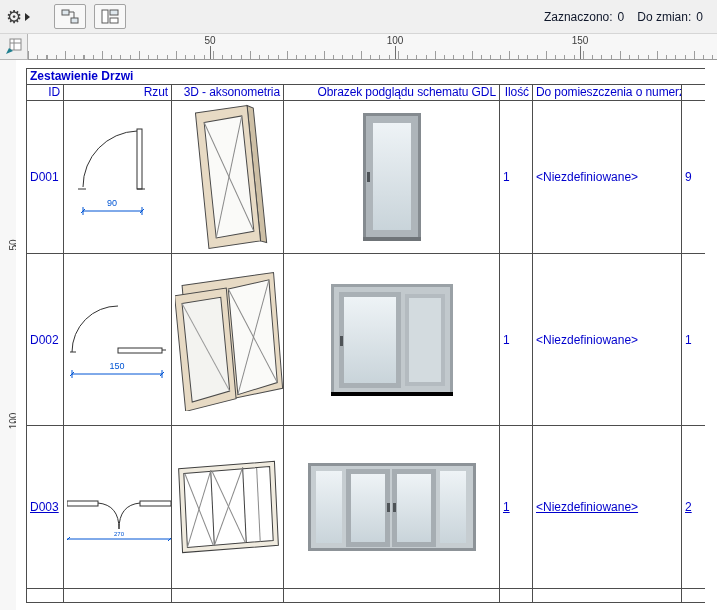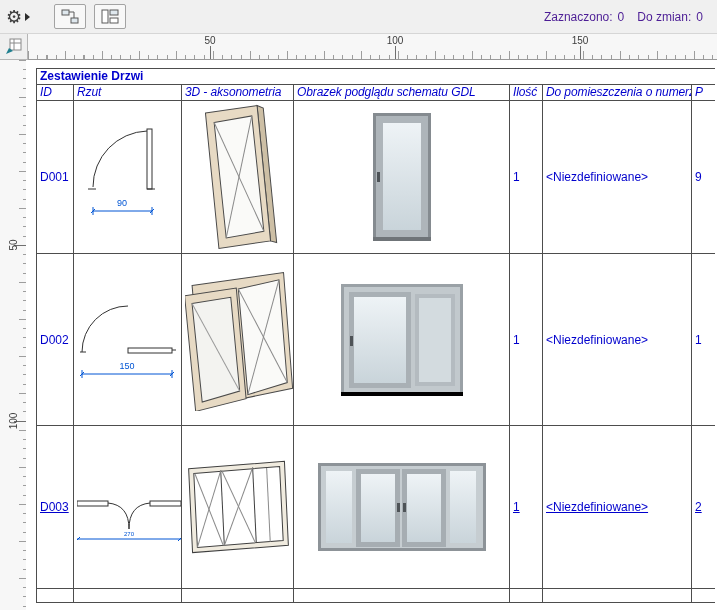--- a/index.html
+++ b/index.html
@@ -9,21 +9,21 @@
 
   
   .toolbar { position:absolute; left:0; top:0; width:717px; height:34px; background:#f0f0f0;
              border-bottom:1px solid #d6d6d6; display:flex; align-items:center; padding:0 6px; gap:8px; }
   .gear-wrap { display:flex; align-items:center; margin-right:16px; cursor:pointer; }
   .gear { font-size:18px; color:#3f3f3f; line-height:1; }
   .gear-arrow { width:0; height:0; border-left:5px solid #2d2d2d; border-top:4px solid transparent;
                 border-bottom:4px solid transparent; margin-left:3px; }
   .tb-btn { width:32px; height:25px; border:1px solid #a3a3a3; background:#f8f8f8; border-radius:2px;
             display:flex; align-items:center; justify-content:center; padding:0; cursor:pointer; }
-  .status { margin-left:auto; font-size:12px; color:#4c1d95; display:flex; gap:5px; align-items:center; white-space:nowrap; }
+  .status { margin-left:auto; font-size:12px; color:#0f172a; display:flex; gap:5px; align-items:center; white-space:nowrap; }
   .status .val { margin-right:8px; }
   .settings-btn { margin:0 2px 0 14px; height:24px; padding:0 18px; font-size:12px; color:#111;
                   border:1px solid #8f8f8f; border-radius:3px; background:linear-gradient(#fefefe,#ececec); cursor:pointer; white-space:nowrap; }
 
   
   .corner { position:absolute; left:0; top:34px; width:28px; height:26px; background:#efefef;
             border-right:1px solid #b5b5b5; border-bottom:1px solid #b5b5b5;
             display:flex; align-items:center; justify-content:center; }
   .h-ruler { position:absolute; left:28px; top:34px; width:689px; height:26px; background:#f7f7f7;
              border-bottom:1px solid #9a9a9a; overflow:hidden; }
@@ -38,27 +38,27 @@
              border-right:1px solid #9a9a9a; overflow:hidden; }
   .v-ruler .minor { position:absolute; right:0; top:0; bottom:0; width:4px;
              background:repeating-linear-gradient(to bottom,#9d9d9d 0 1px,transparent 1px 9.25px); }
   .v-ruler .med { position:absolute; right:0; top:0; bottom:0; width:8px;
              background:repeating-linear-gradient(to bottom,#9d9d9d 0 1px,transparent 1px 37px); }
   .v-ruler .major { position:absolute; right:0; height:1px; width:13px; background:#6f6f6f; }
   .v-ruler .lbl { position:absolute; left:13px; transform:translate(-50%,-50%) rotate(-90deg);
              font-size:10px; color:#3c3c3c; }
 
   
-  .canvas { position:absolute; left:26px; top:60px; width:689px; height:550px; background:#fff; overflow:hidden; }
+  .canvas { position:absolute; left:16px; top:60px; width:689px; height:550px; background:#fff; overflow:hidden; }
   table.sched { position:absolute; left:10px; top:8px; width:695px; border-collapse:collapse;
                 table-layout:fixed; font-size:12px; color:#0000CD; background:#fff; }
   .sched td, .sched th { border:1px solid #4d4d4d; padding:0 3px; overflow:hidden; }
   .title-row td { font-weight:bold; height:15px; line-height:15px; white-space:nowrap; }
-  .head-row th { font-weight:normal; text-align:left; height:15px; line-height:15px;
-                 white-space:nowrap; letter-spacing:-0.1px;font-style:italic; }
+  .head-row th { font-weight:normal; text-align:right; height:15px; line-height:15px;
+                 white-space:nowrap; letter-spacing:-0.1px; }
   .data-row td { vertical-align:middle; }
   .r1 td { height:125px; } .r2 td { height:172px; } .r3 td { height:163px;text-decoration:underline; } .r-empty td { height:14px; }
   .draw-cell { text-align:center;margin-top:36px; }
   .draw-cell svg { display:block; margin:0 auto; }
   .id-cell, .qty-cell, .room-cell, .last-cell { white-space:nowrap; }
 </style>
 </head>
 <body>
 
 <svg width="0" height="0" style="position:absolute">

